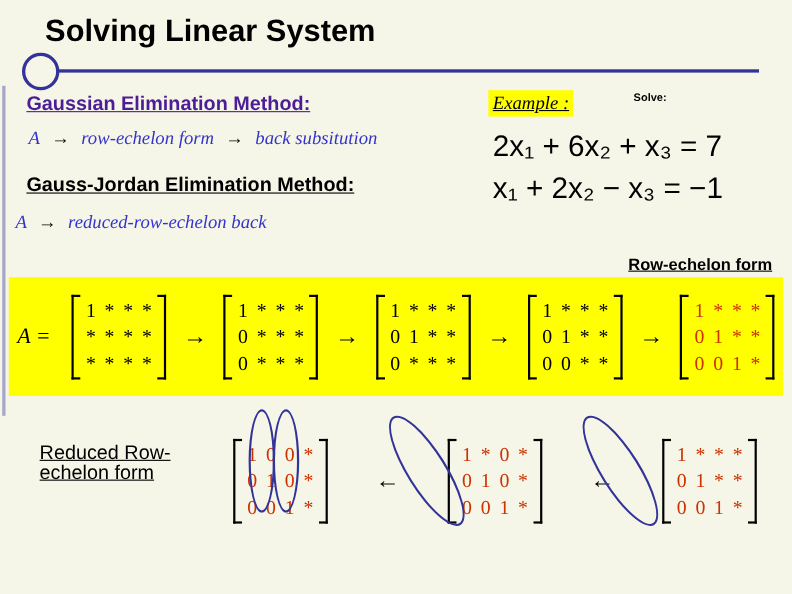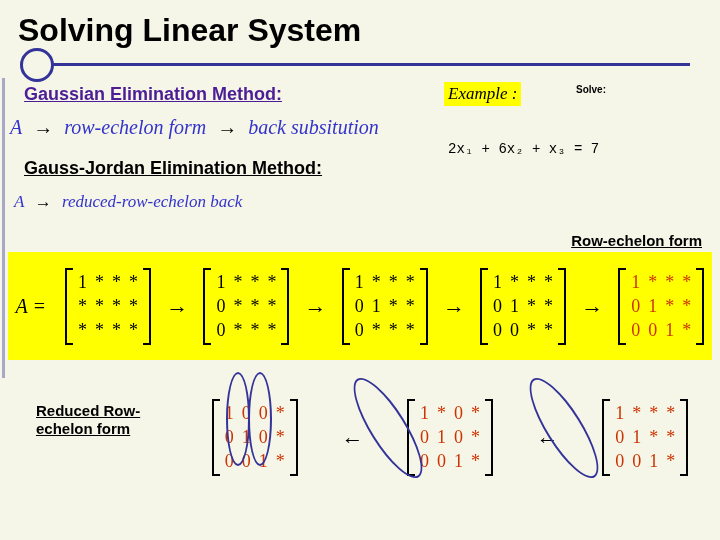--- a/index.html
+++ b/index.html
@@ -6,24 +6,24 @@
     margin: 0;
     padding: 0;
     width: 720px;
     height: 540px;
     background: #f5f5e8;
     font-family: Arial, Helvetica, sans-serif;
     position: relative;
     overflow: hidden;
   }
   .title {
-    font-size: 32px;
+    font-size: 28px;
     font-weight: bold;
     color: #000;
-    padding: 12px 0 0 18px;
+    padding: 12px 0 0 41px;
   }
   .title-underline {
     position: absolute;
     top: 63px;
     left: 50px;
     width: 640px;
     height: 3px;
     background: #333399;
   }
   .bullet-disc {
@@ -48,34 +48,35 @@
   .example-tag {
     position: absolute;
     top: 82px;
     left: 444px;
     background: #ffff00;
     padding: 2px 4px;
     font-size: 17px;
     font-style: italic;
     font-family: 'Times New Roman', serif;
     color: #000;
+    text-decoration: underline;
   }
   .solve-label {
     position: absolute;
     top: 84px;
     left: 558px;
     font-size: 10px;
     font-weight: bold;
     margin-left: 18px;
   }
   .flow1 {
     position: absolute;
     top: 116px;
-    left: 10px;
-    font-size: 20px;
+    left: 26px;
+    font-size: 17px;
     font-family: 'Times New Roman', serif;
     color: #000;
   }
   .flow1 .it { font-style: italic; color: #3333cc; }
   .flow1 .arrow { color: #000; margin: 0 6px; }
   .hdr2 {
     position: absolute;
     top: 158px;
     left: 24px;
     font-size: 18px;
@@ -90,24 +91,23 @@
     font-size: 17px;
     font-family: 'Times New Roman', serif;
     color: #000;
   }
   .flow2 .it { font-style: italic; color: #3333cc; }
   .flow2 .arrow { color: #000; margin: 0 6px; }
   .eqns {
     position: absolute;
     top: 114px;
     left: 448px;
-    font-size: 14px;
-    font-family: Liberation Mono, monospace;
+    font-size: 27px;
+    font-family: Liberation Sans, sans-serif;
     line-height: 38px;
-    margin-top: 16px;
   }
   .row-echelon-label {
     position: absolute;
     top: 232px;
     right: 18px;
     font-size: 15px;
     font-weight: bold;
     text-decoration: underline;
   }
   .big-yellow {
@@ -147,22 +147,22 @@
     font-style: italic;
     font-size: 20px;
     margin-right: 4px;
   }
   .last-mat .mgrid { color: #cc3300; }
   .reduced-label {
     position: absolute;
     top: 402px;
     left: 36px;
     width: 120px;
-    font-size: 15px;
-    font-weight: bold;
+    font-size: 18px;
+    font-weight: normal;
     text-decoration: underline;
     line-height: 18px;
   }
   .bottom-area {
     position: absolute;
     top: 372px;
     left: 190px;
     width: 520px;
     height: 130px;
     display: flex;
@@ -214,20 +214,21 @@
 
 <div class="hdr2">Gauss-Jordan  Elimination Method:</div>
 <div class="flow2">
   <span class="it">A</span>
   <span class="arrow">→</span>
   <span class="it">reduced-row-echelon back</span>
 </div>
 
 <div class="eqns">
   <div>2x₁ + 6x₂ + x₃ = 7</div>
+  <div>x₁ + 2x₂ − x₃ = −1</div>
 </div>
 
 <div class="row-echelon-label">Row-echelon form</div>
 
 <div class="big-yellow">
   <span class="A-prefix">A =</span>
   <span class="mat">
       <span class="bracket-l"></span>
       <span class="mgrid c4">
         <span>1</span>

